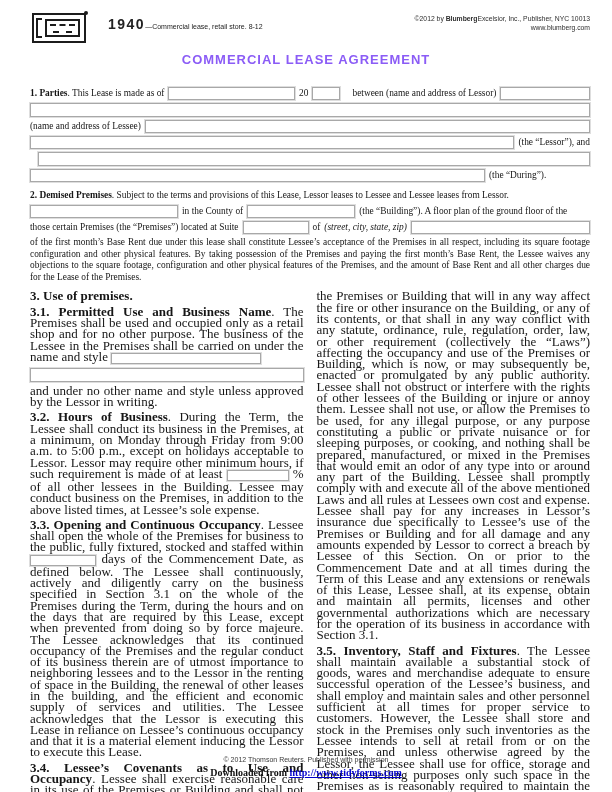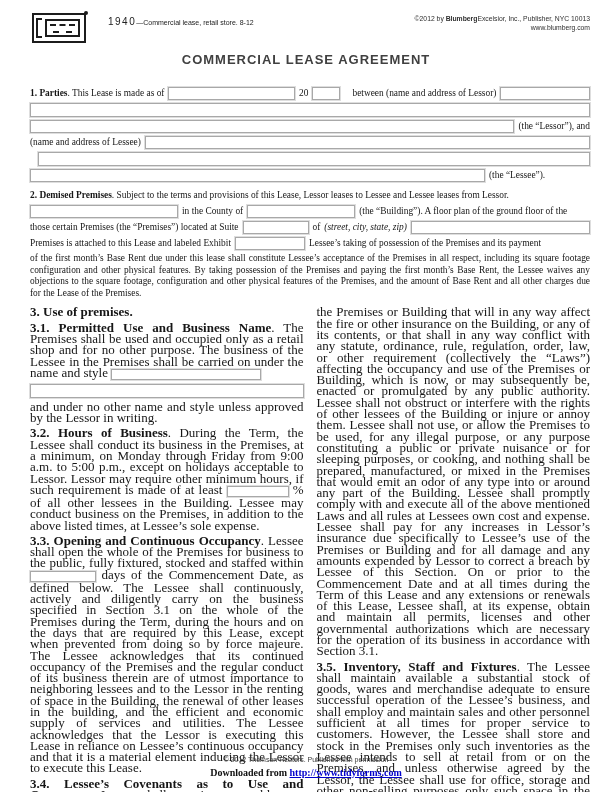--- a/index.html
+++ b/index.html
@@ -9,27 +9,27 @@
 
   
   .hdr { position:absolute; top:13px; left:32px; right:22px; display:flex; align-items:flex-start; }
   .logo { width:54px; height:30px; border:2px solid #1c1c1c; position:relative; background:#fff; flex:0 0 auto; }
   .logo::after { content:""; position:absolute; top:-4px; right:-4px; width:4px; height:4px; background:#1c1c1c; border-radius:50%; }
   .logo-bracket { position:absolute; left:2px; top:3px; bottom:3px; width:6px; border:2px solid #1c1c1c; border-right:none; }
   .logo-inner { position:absolute; left:11px; right:4px; top:4px; bottom:4px; border:2px solid #1c1c1c; }
   .logo-inner::before { content:""; position:absolute; left:3px; right:3px; top:3px; border-top:2px dashed #1c1c1c; }
   .logo-inner::after { content:""; position:absolute; left:6px; right:6px; bottom:2px; border-top:2px dashed #1c1c1c; }
   .form-id { margin-left:22px; padding-top:3px; font-family:"Liberation Sans", sans-serif; font-size:7px; color:#222; white-space:nowrap; }
-  .form-no { font-size:10px; font-weight:normal; letter-spacing:1.5px; }
+  .form-no { font-size:14px; font-weight:bold; letter-spacing:1.5px; }
   .pub { margin-left:auto; text-align:right; font-family:"Liberation Sans", sans-serif; font-size:6.8px; line-height:8.5px; color:#2e2e2e; padding-top:2px; }
   .pub b { font-weight:bold; }
 
   
   .title { position:absolute; top:52px; left:0; right:0; text-align:center;
-           font-family:"Liberation Sans", sans-serif; font-weight:bold; font-size:13px; letter-spacing:1px; color:#404040; }
+           font-family:"Liberation Sans", sans-serif; font-weight:bold; font-size:13px; letter-spacing:1px; color:#8b5cf6; }
 
   
   .content { position:absolute; top:87px; left:30px; width:560px; font-size:9.4px; line-height:11.6px; color:#161616; }
   .sec { margin-bottom:7px; }
   .frow { display:flex; align-items:flex-end; margin-bottom:3px; white-space:nowrap; }
   .frow .t { line-height:13px; }
   .gapL { margin-left:4px; } .gapR { margin-right:4px;text-align:center; }
   .fld { background:#fff; border:1px solid #a8a8a8; box-shadow:0 0 0 1px #dedede; height:13px;
          font:inherit; padding:0 2px; border-radius:0; }
   .grow { flex:1 1 auto; min-width:20px; }
@@ -80,56 +80,51 @@
         <b class="t">1.  Parties</b>
           <span class="t gapR">.  This Lease is made as of</span>
         <input class="fld w172" value="" style="">
         <span class="t gapL gapR">20</span>
         <input class="fld w28" value="" style="">
         <span class="t" style="margin-left:12px; margin-right:4px;">between (name and address of Lessor)</span>
         <input class="fld grow" value="" style="">
       </div>
       <input class="fld block-fld" value="" style="">
       <div class="frow">
+        <span class="t gapR">(name and address of Lessee)</span>
+        <input class="fld grow" value="" style="">
+      </div>
+      <div class="frow">
         <input class="fld grow" value="" style="">
         <span class="t gapL">(the “Lessor”), and</span>
-      </div>
-      <div class="frow">
-        <span class="t gapR">(name and address of Lessee)</span>
-        <input class="fld grow" value="" style="">
       </div>
       <input class="fld block-fld" style="width: 552px; margin-left: 8px;" value="">
       <div class="frow">
         <input class="fld w455" value="" style="">
-        <span class="t gapL">(the “Lessee”).</span>
+        <span class="t gapL">(the “During”).</span>
       </div>
     </div>
 
     <div class="sec">
       <div class="frow">
         <b class="t">2. Demised Premises</b>
           <span class="t">.  Subject to the terms and provisions of this Lease, Lessor leases to Lessee and Lessee leases from Lessor.</span>
       </div>
       <div class="frow">
         <input class="fld w148" value="" style="">
         <span class="t gapL gapR">in the County of</span>
         <input class="fld w108" value="" style="">
         <span class="t gapL">(the “Building”). A floor plan of the ground floor of the</span>
       </div>
       <div class="frow">
         <span class="t gapR">those certain Premises (the “Premises”) located at Suite</span>
         <input class="fld w66" value="" style="">
         <span class="t gapL gapR">of</span>
         <i class="t gapR">(street, city, state, zip)</i>
         <input class="fld grow" value="" style="">
-      </div>
-      <div class="frow">
-        <span class="t gapR">Premises is attached to this Lease and labeled Exhibit</span>
-        <input class="fld w70" value="" style="">
-        <span class="t gapL">Lessee’s taking of possession of the Premises and its payment</span>
       </div>
       <div class="para">of the first month’s Base Rent due under this lease shall constitute Lessee’s acceptance of the Premises in all respect, including its square footage configuration and other physical features. By taking possession of the Premises and paying the first month’s Base Rent, the Lessee waives any objections to the square footage, configuration and other physical features of the Premises, and the amount of Base Rent and all other charges due for the Lease of the Premises.</div>
     </div>
 
     <div class="cols">
       <div class="col">
         <p><b class="h3">3. Use of premises.</b></p>
         <p><b class="h3">3.1. Permitted Use and Business Name</b><span>.  The Premises shall be used and occupied only as a retail shop and for no other purpose.  The business of the Lessee in the Premises shall be carried on under the name and style</span>
           <input class="fld fld-sm w150" value="" style="">
         </p>

